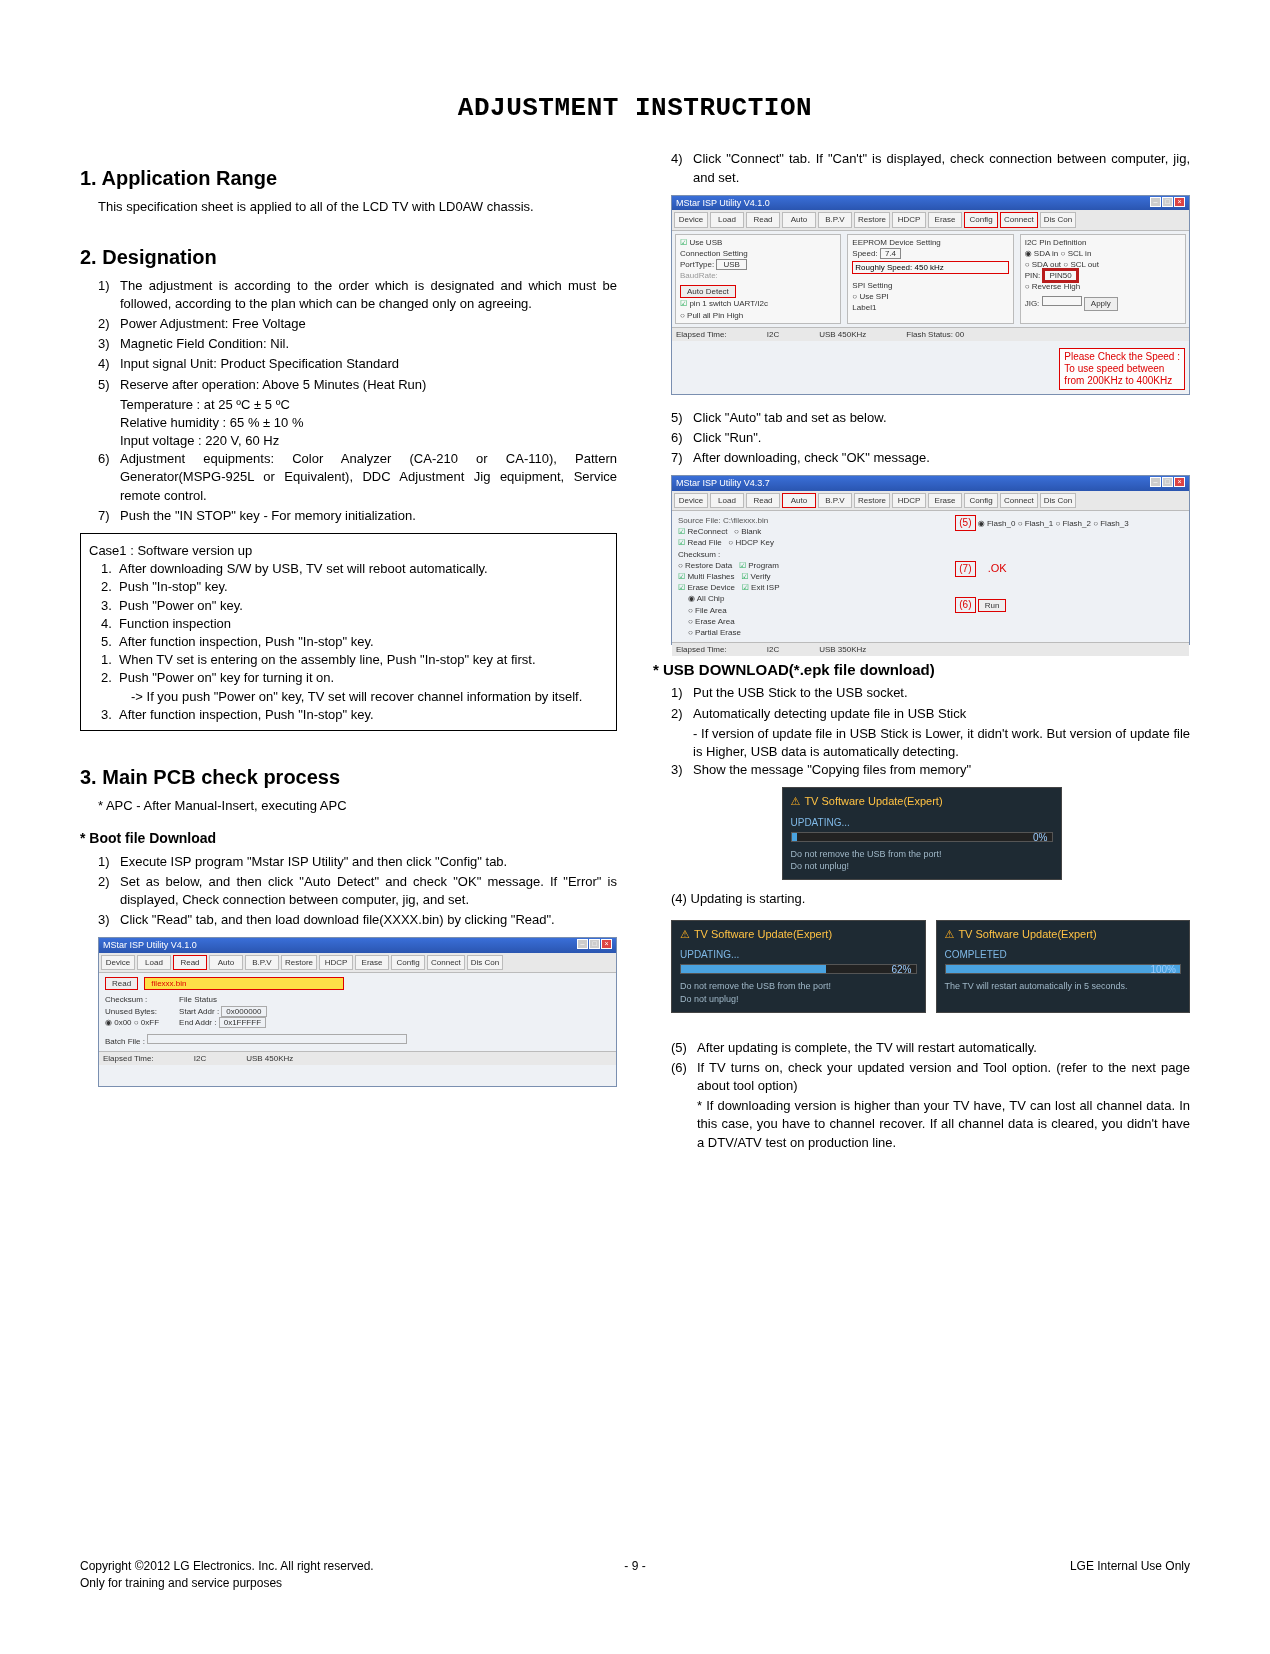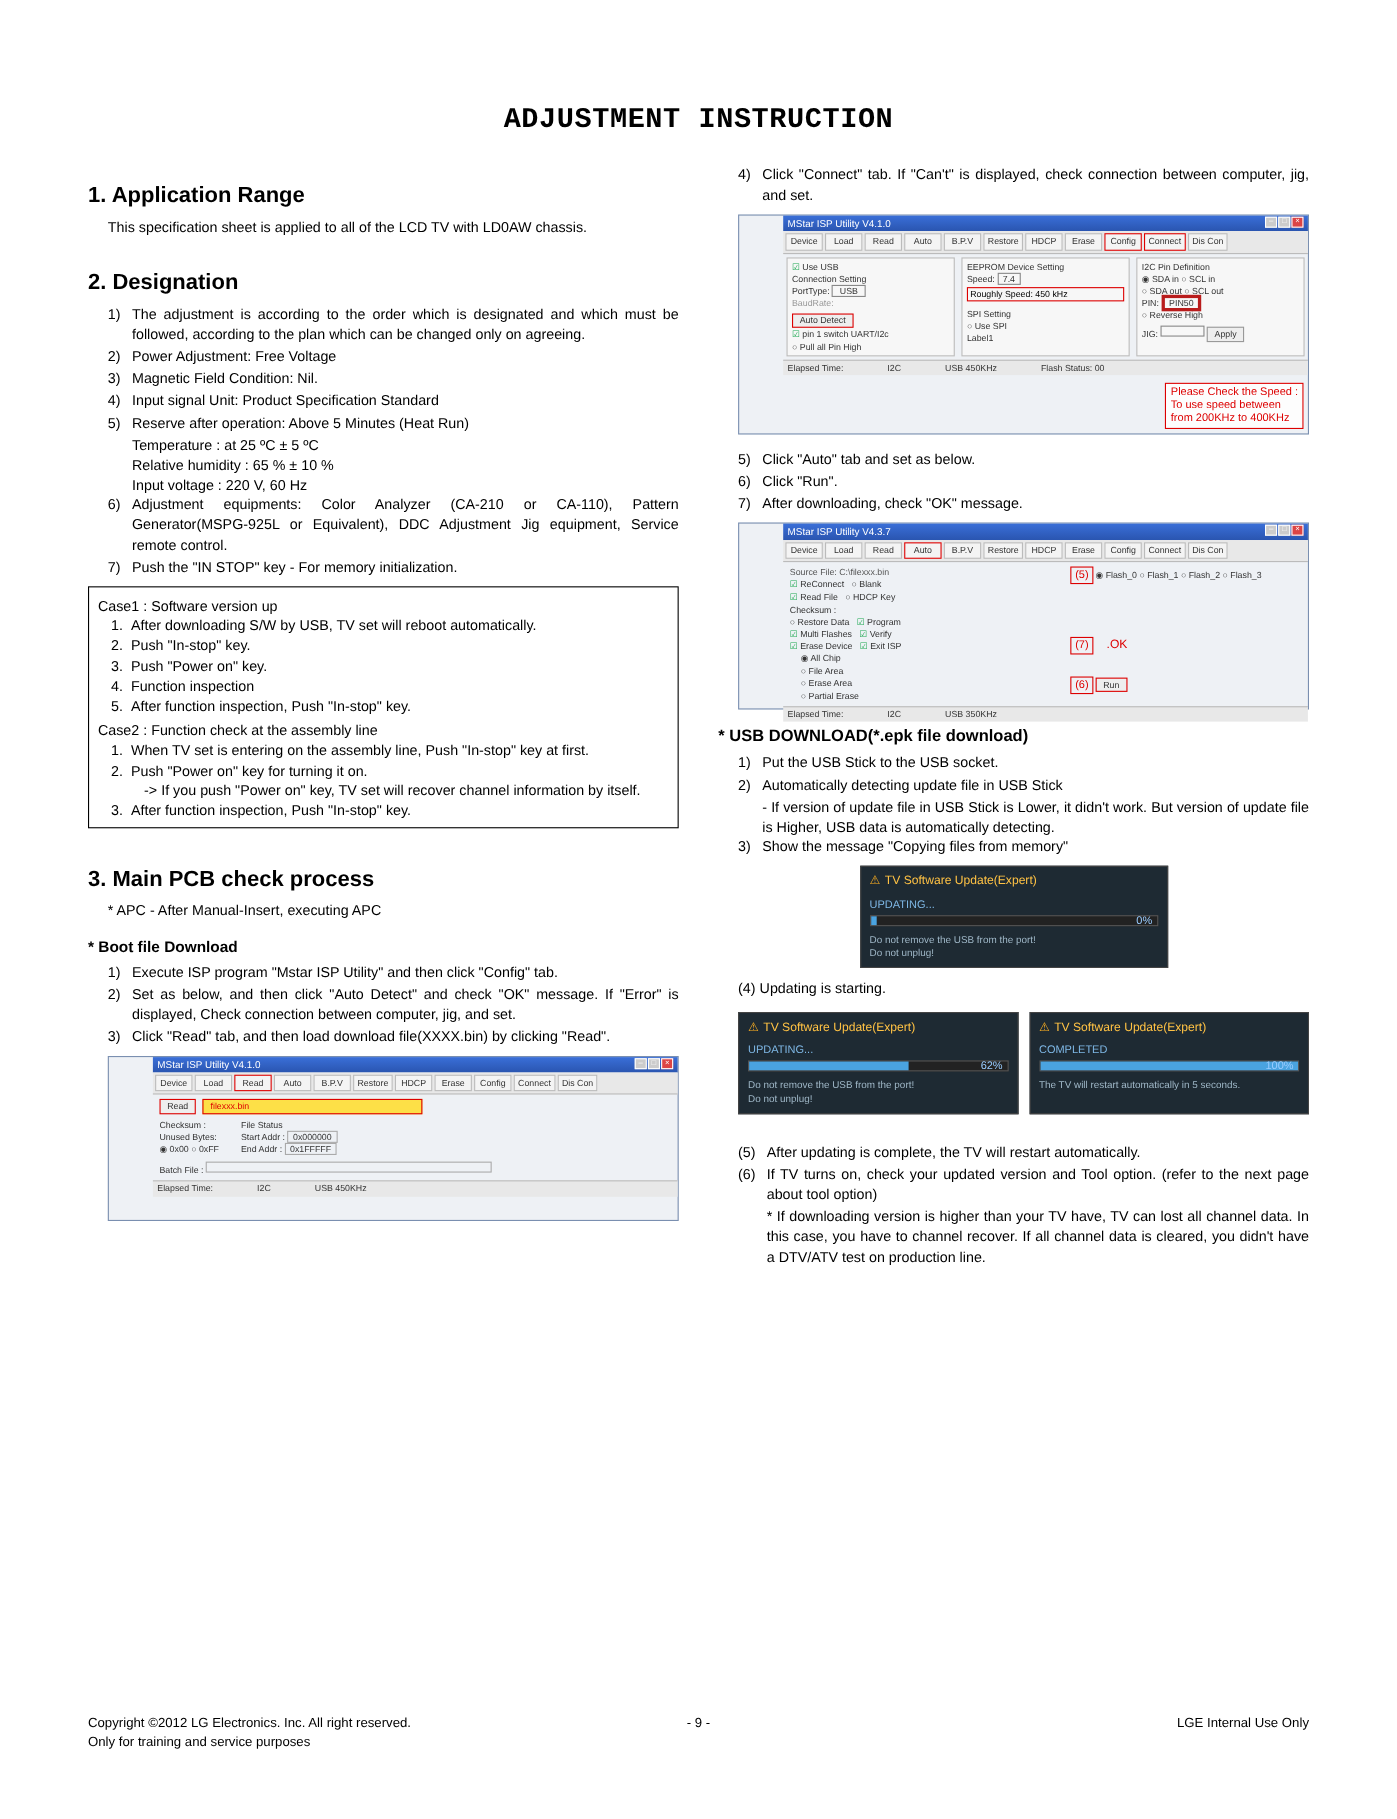--- a/index.html
+++ b/index.html
@@ -68,21 +68,20 @@
   }
   .footer .center { position:absolute; left:0; right:0; text-align:center; }
   
   .shot {
     border: 1px solid #7a8fb0;
     background: #eef1f5;
     margin: 8px 0 14px 18px;
     position: relative;
     font-size: 9px;
     color: #333;
-    padding-left: 40px;
   }
   .titlebar {
     background: linear-gradient(#3a6fd8, #2a55b0);
     color: #fff;
     font-size: 9px;
     padding: 1px 4px;
     display:flex; justify-content:space-between;
   }
   .winbtns { display:flex; gap:1px; }
   .winbtn { width:11px; height:10px; background:#d44; border:1px solid #fff; font-size:7px; text-align:center; line-height:8px;}
@@ -215,21 +214,20 @@
           <span>Push "Power on" key.</span>
         </div>
       <div class="case-line">
           <span class="n">4.</span>
           <span>Function inspection</span>
         </div>
       <div class="case-line">
           <span class="n">5.</span>
           <span>After function inspection, Push "In-stop" key.</span>
         </div>
-      <div class="case-h" style="margin-top:4px">Case2 : Function check at the assembly line</div>
       <div class="case-line">
           <span class="n">1.</span>
           <span style="flex:1">When TV set is entering on the assembly line, Push "In-stop" key at first.</span>
         </div>
       <div class="case-line">
           <span class="n">2.</span>
           <span>Push "Power on" key for turning it on.</span>
         </div>
       <div class="arrow">-&gt; If you push "Power on" key, TV set will recover channel information by itself.</div>
       <div class="case-line">
@@ -428,21 +426,21 @@
             <div class="rad">Partial Erase</div>
           </div>
         </div>
         <div style="flex:1; position:relative">
           <div><span class="red-callout">(5)</span>
             <span class="radf">Flash_0</span>
             <span class="rad">Flash_1</span>
             <span class="rad">Flash_2</span>
             <span class="rad">Flash_3</span>
           </div>
-          <div style="margin-top:48px">
+          <div style="margin-top:30px">
             <span class="red-callout">(7)</span>
             <span style="color:#d00; font-size:11px; margin-left:10px">.OK</span>
           </div>
           <div style="margin-top:20px">
             <span class="red-callout">(6)</span>
             <span class="btn" style="border:1px solid #d00">Run</span>
           </div>
         </div>
       </div>
       <div class="status">

